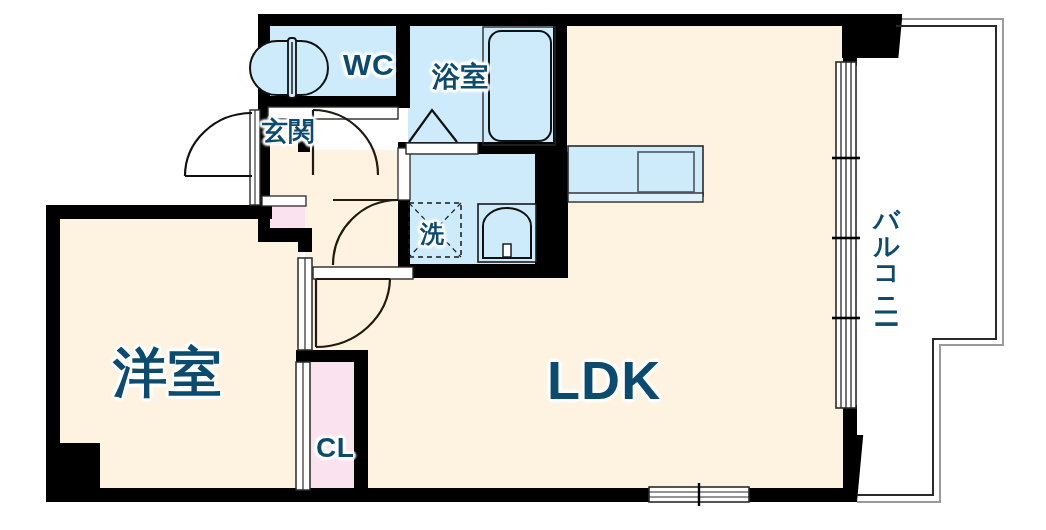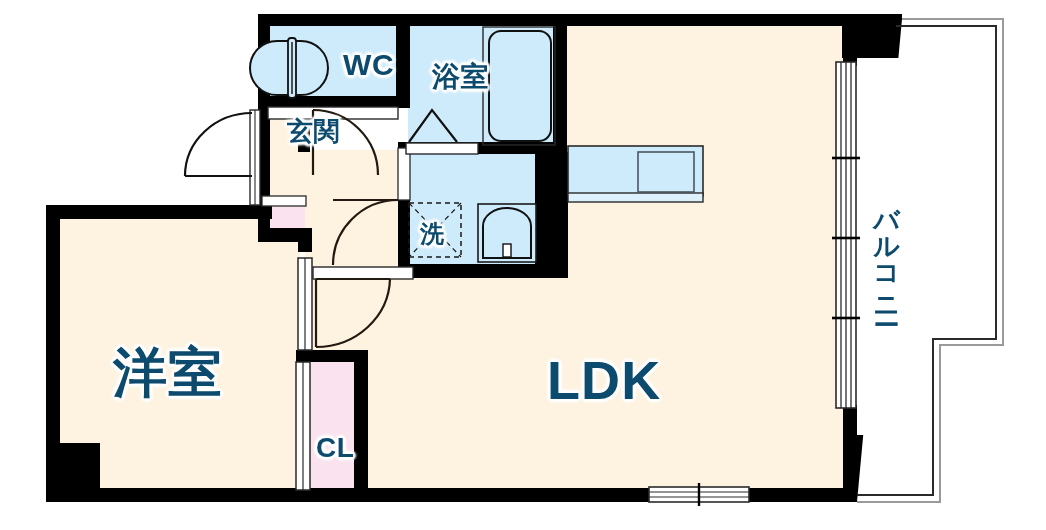--- a/index.html
+++ b/index.html
@@ -222,21 +222,21 @@
 
   <div class="lbl" style="left:113px;top:337px;font-size:54px;">洋室</div>
 
   <div class="lbl" style="left:547px;top:349px;font-size:54px;">LDK</div>
 
   <div class="lbl" style="left:343px;top:48px;font-size:30px;">WC</div>
 
   <div class="lbl" style="left:416px;top:58px;font-size:28px;margin-left:16px;">浴室</div>
 
 
-  <div class="lbl" style="left:287px;top:118px;font-size:26px;line-height:1.05;width:30px;">玄関</div>
+  <div class="lbl" style="left:262px;top:118px;font-size:26px;line-height:1.05;width:30px;">玄関</div>
 
   <div class="lbl" style="left:316px;top:432px;font-size:28px;">CL</div>
 
   <div class="lbl lbl-vert" style="left:870px;top:190px;font-size:26px;">バルコニー</div>
 
   <div class="lbl" style="left:420px;top:218px;font-size:24px;">洗</div>
 
 </div>
 
 </body></html>

